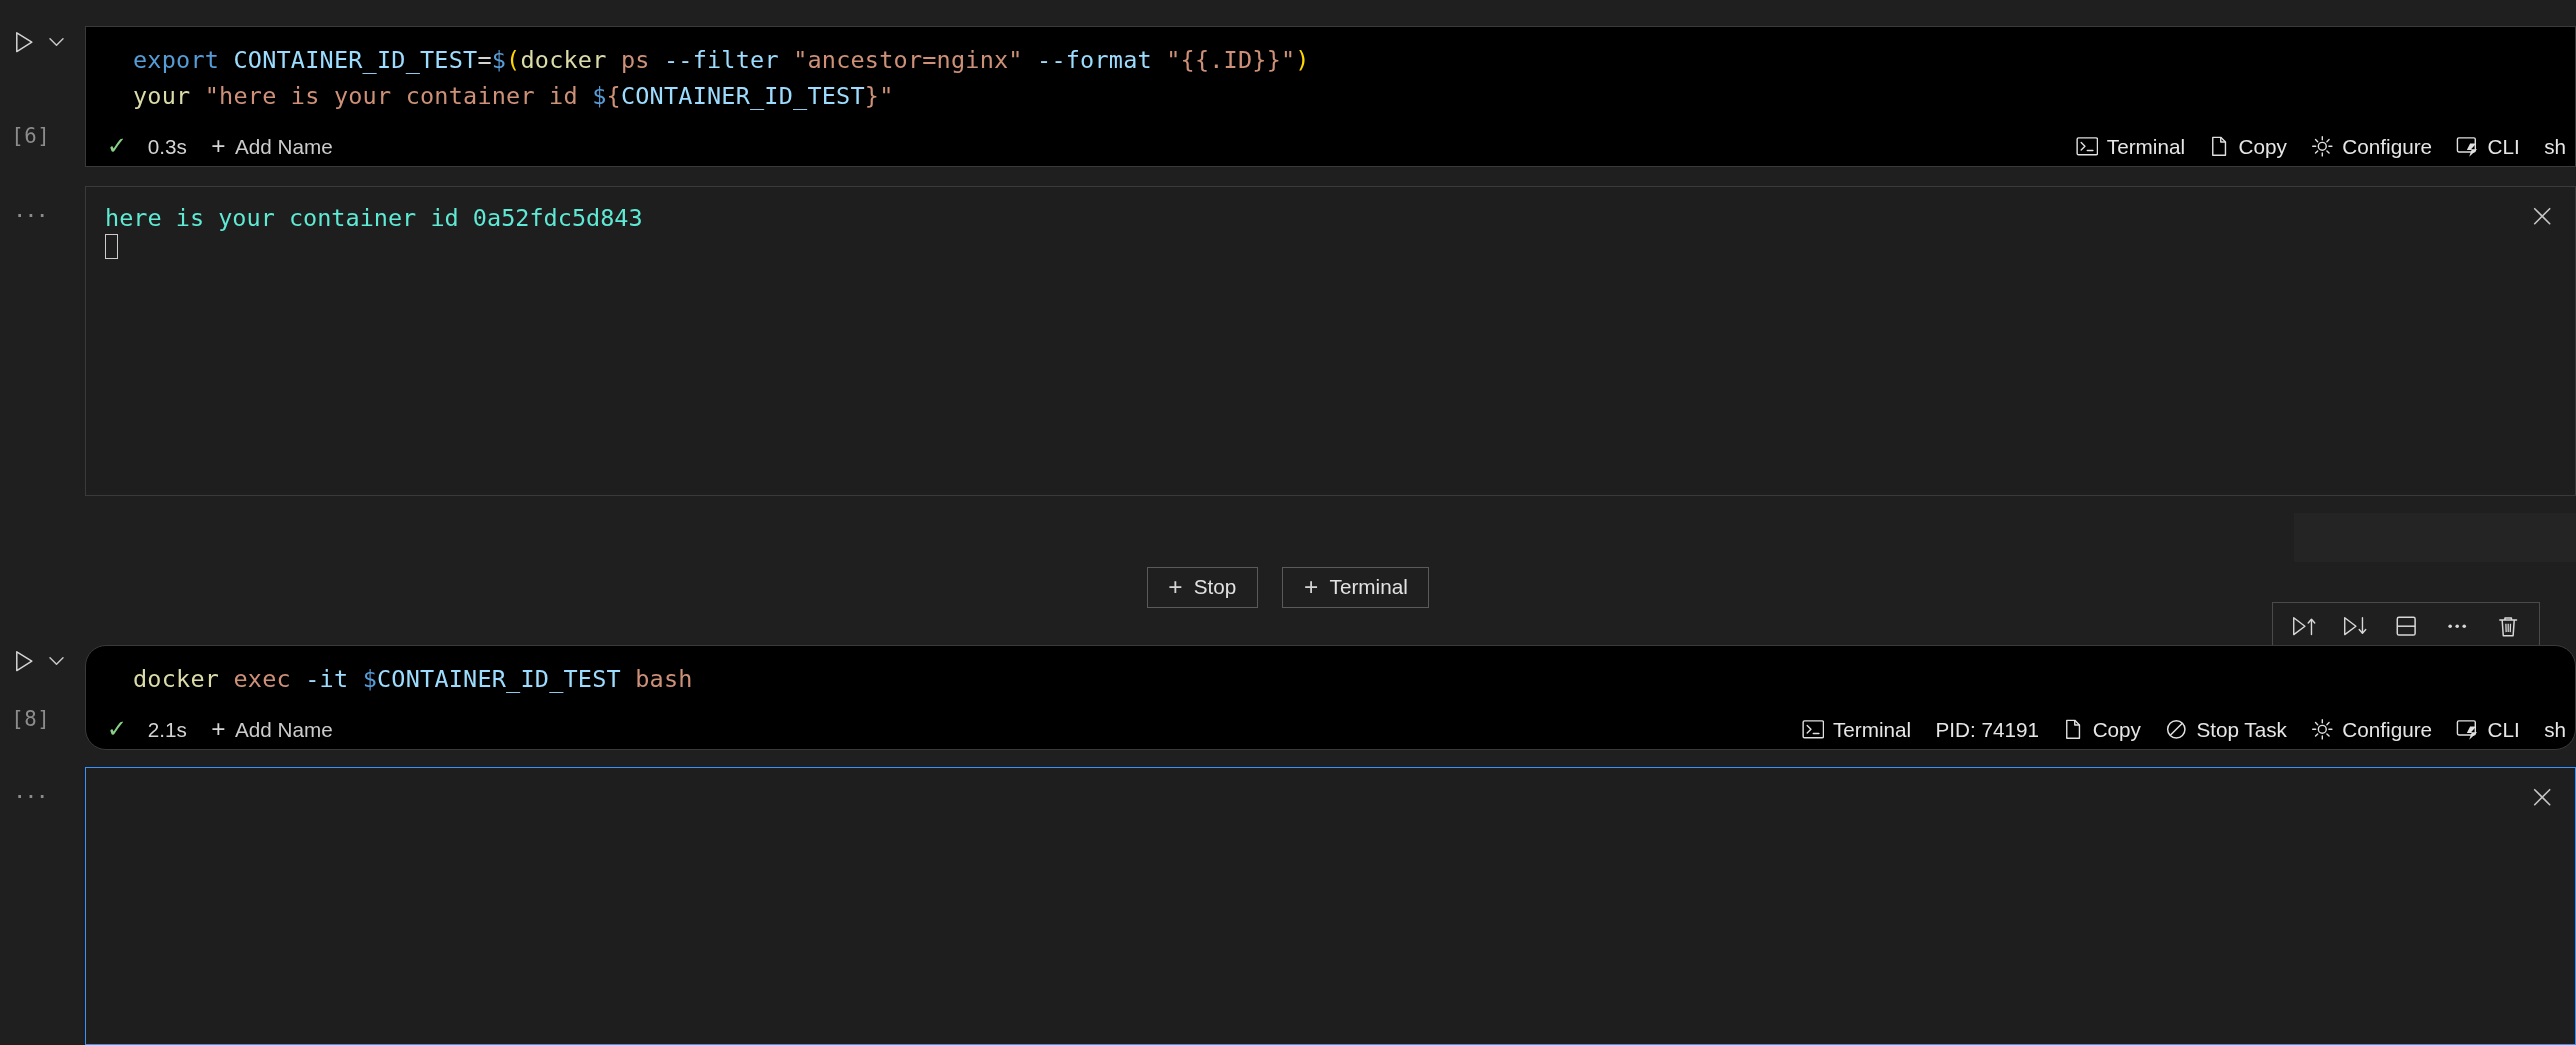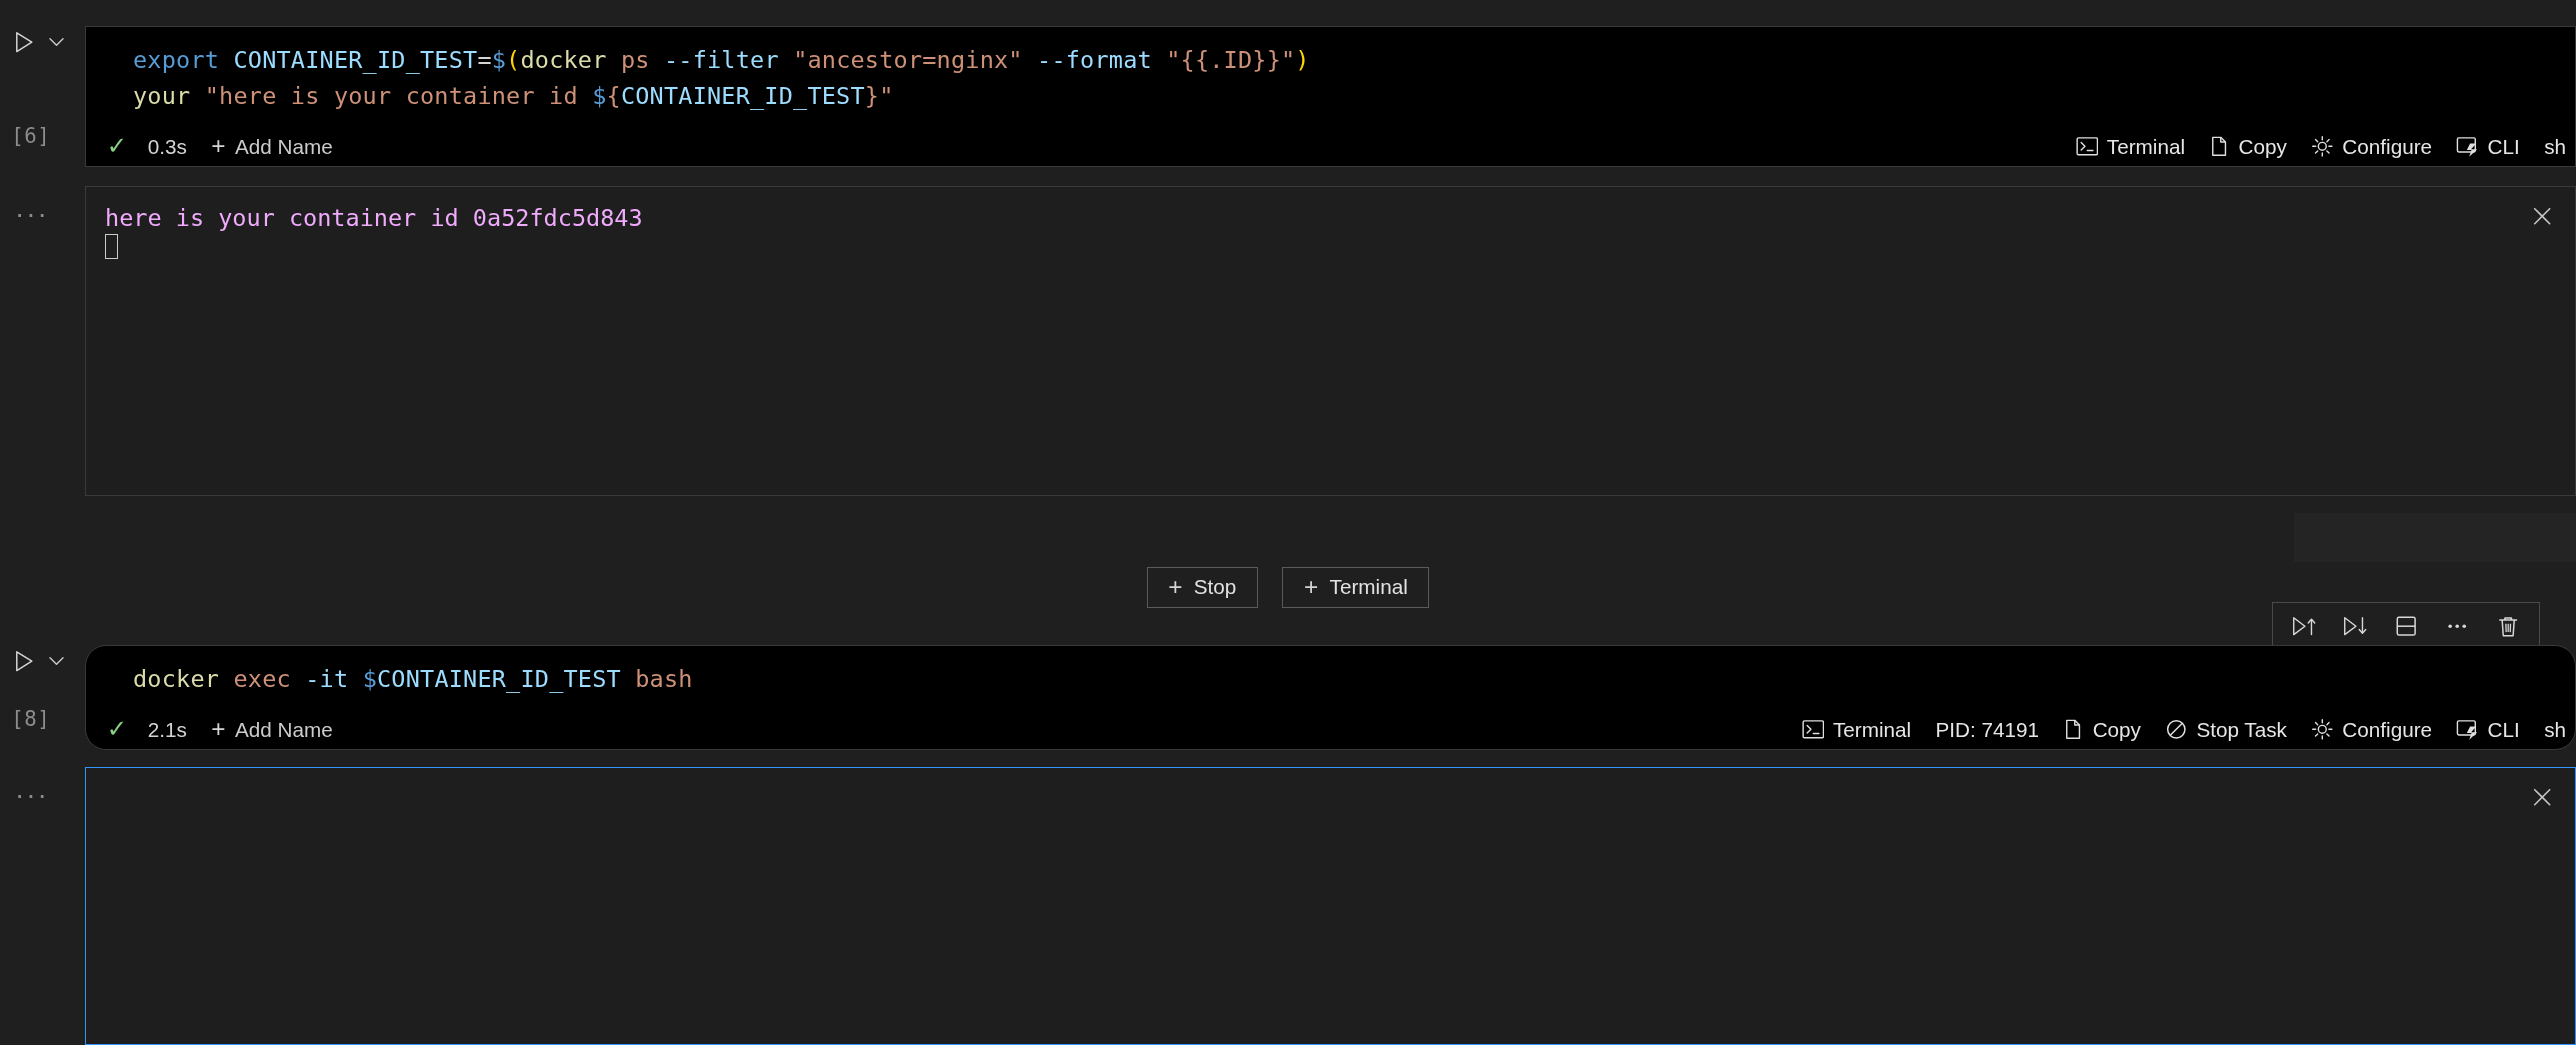--- a/index.html
+++ b/index.html
@@ -157,21 +157,21 @@
     box-sizing: border-box;
   }
   .output.focused {
     border-color: #3794ff;
     border-width: 1.9px;
   }
   .out-text {
     font-family: "DejaVu Sans Mono", monospace;
     font-size: 23.5px;
     line-height: 28px;
-    color: #f0abfc;
+    color: #5eead4;
     padding: 17px 0 0 19px;
     white-space: pre;
   }
   .blockcursor {
     display: inline-block;
     width: 13px;
     height: 24.4px;
     border: 1.4px solid #cccccc;
     box-sizing: border-box;
     vertical-align: -4.7px;

